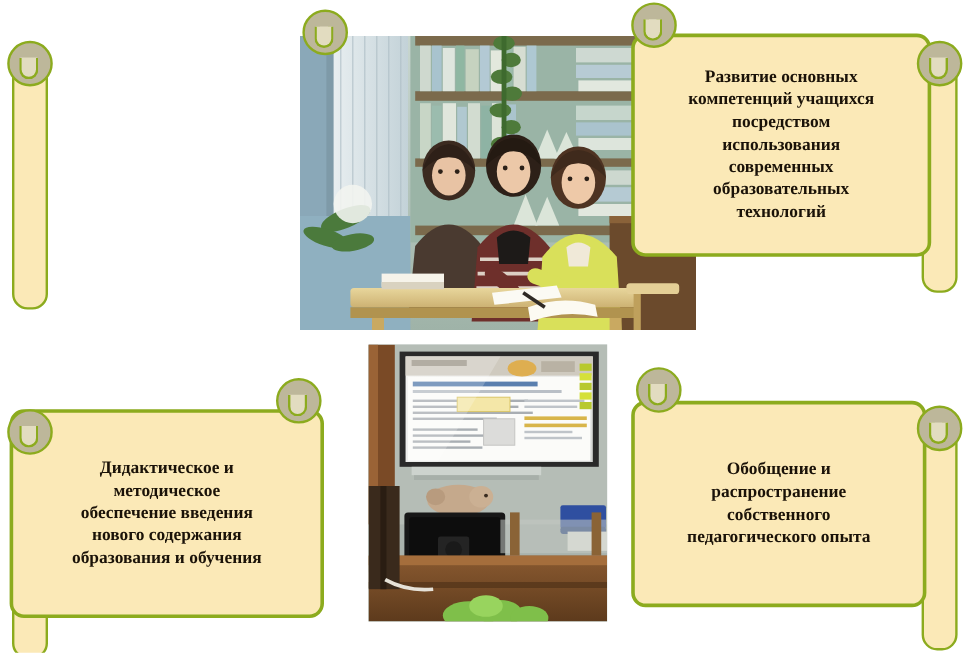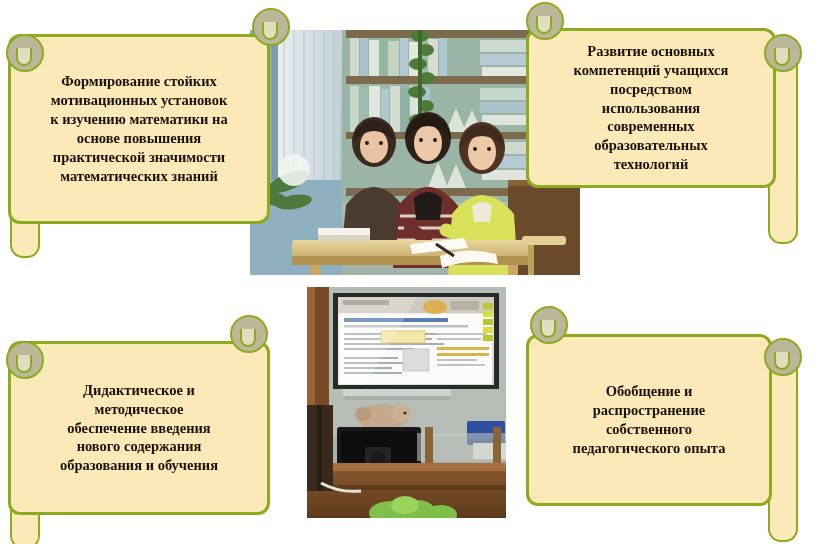--- a/index.html
+++ b/index.html
@@ -71,21 +71,21 @@
 
   
   #scroll-tl { left: 0px;   top: 8px;   width: 286px; height: 246px; }
   #scroll-tl .scroll-body { left: 8px;  top: 26px;  width: 262px; height: 190px; }
   #scroll-tl .scroll-tail { left: 10px; top: 34px;  height: 212px; }
   #scroll-tl .scroll-roll { left: 6px;  top: 26px; }
   #scroll-tl .scroll-roll-r { left: 252px; top: 0px; }
   #scroll-tl .scroll-text { font-size: 14.5px; }
 
   #scroll-tr { left: 516px; top: 2px;   width: 290px; height: 250px; }
-  #scroll-tr .scroll-body { left: 10px; top: 26px;  width: 250px; height: 160px; }
+  #scroll-tr .scroll-body { left: 10px; top: 26px;  width: 250px; height: 186px; }
   #scroll-tr .scroll-tail { left: 252px; top: 34px; height: 204px; }
   #scroll-tr .scroll-roll { left: 10px;  top: 0px; }
   #scroll-tr .scroll-roll-r { left: 248px; top: 32px; }
   #scroll-tr .scroll-text { font-size: 14.5px; }
 
   #scroll-bl { left: 0px;   top: 315px; width: 286px; height: 225px; }
   #scroll-bl .scroll-body { left: 8px;  top: 26px;  width: 262px; height: 174px; }
   #scroll-bl .scroll-tail { left: 10px; top: 34px;  height: 196px; }
   #scroll-bl .scroll-roll { left: 6px;  top: 26px; }
   #scroll-bl .scroll-roll-r { left: 230px; top: 0px; }
@@ -106,28 +106,20 @@
     background: #b9c3bd;
   }
   #photo-classroom { left: 250px; top: 30px;  width: 330px; height: 245px; }
   #photo-whiteboard{ left: 307px; top: 287px; width: 199px; height: 231px; }
 </style>
 </head>
 <body>
 
 <div class="scroll" id="scroll-tl">
   <div class="scroll-tail"></div>
-  <div class="scroll-body">
-    <div class="scroll-text">Формирование стойких
-мотивационных установок
-к изучению математики на
-основе повышения
-практической значимости
-математических знаний</div>
-  </div>
   <div class="scroll-roll"></div>
   <div class="scroll-roll scroll-roll-r"></div>
 </div>
 
 <div class="scroll" id="scroll-tr">
   <div class="scroll-tail"></div>
   <div class="scroll-body">
     <div class="scroll-text">Развитие основных
 компетенций учащихся
 посредством

